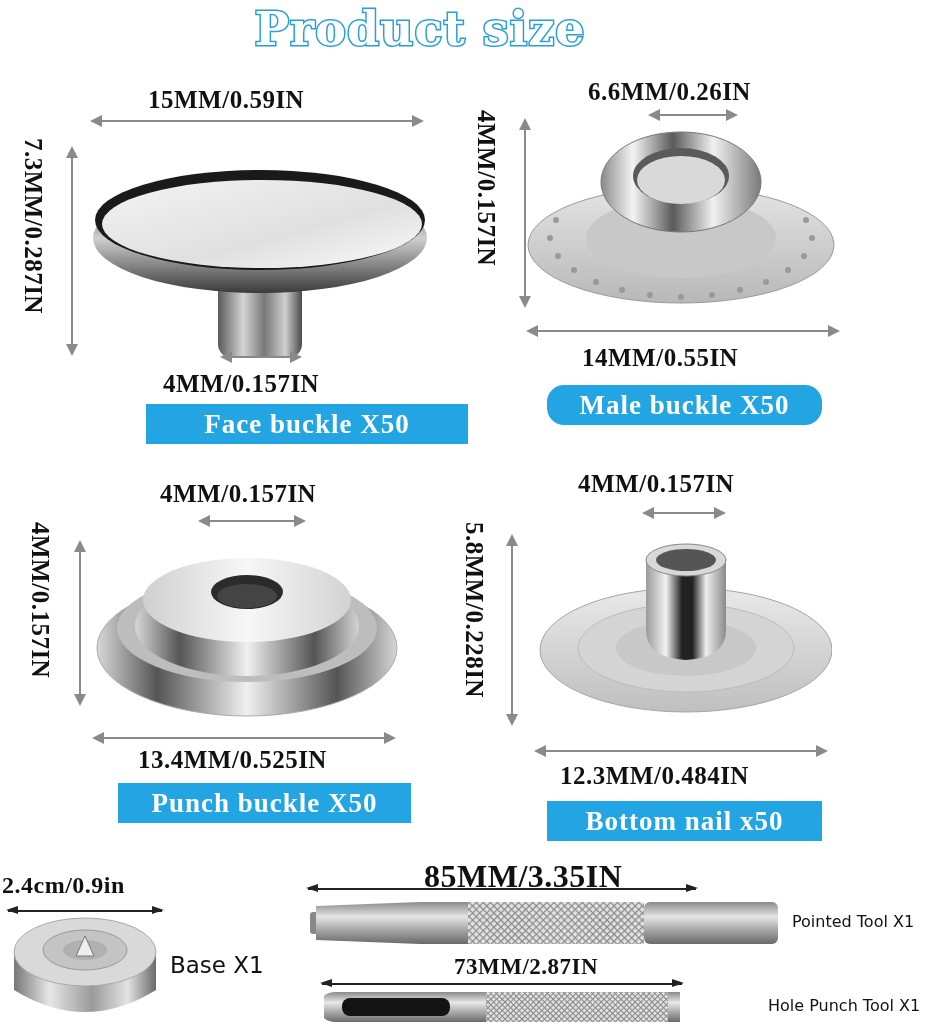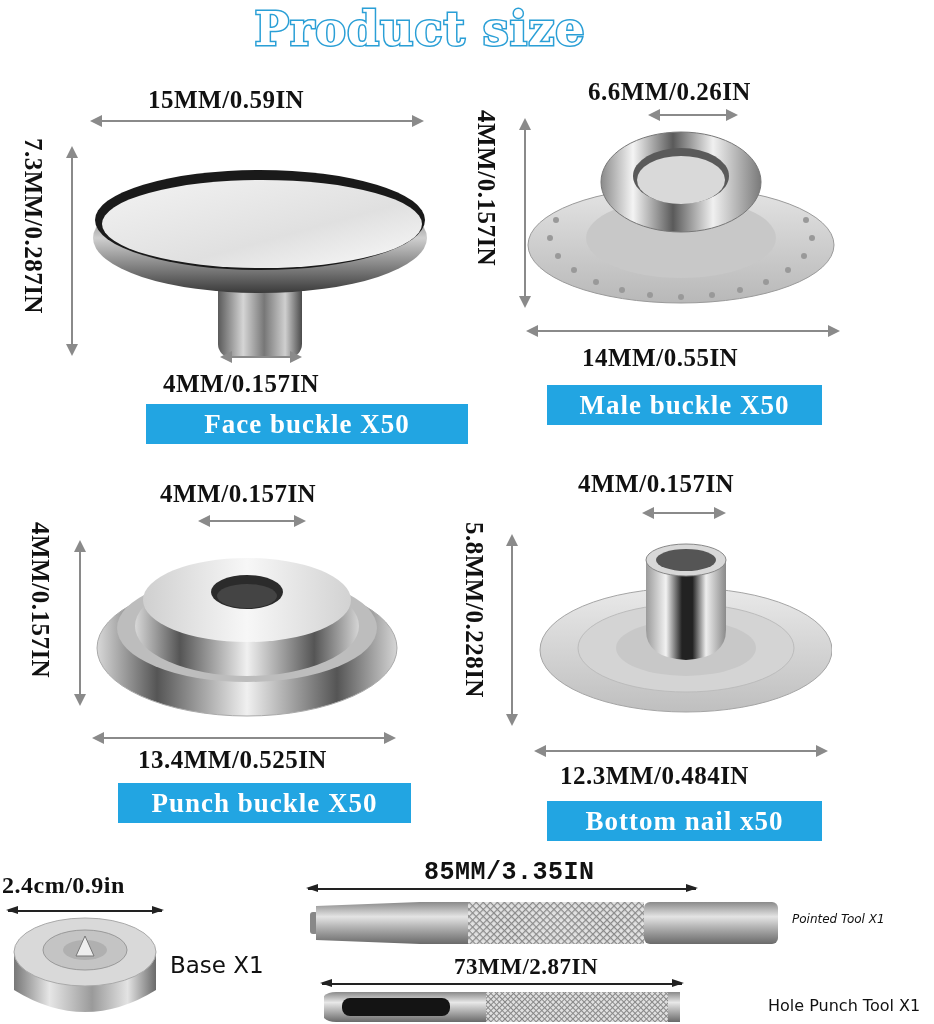--- a/index.html
+++ b/index.html
@@ -101,21 +101,21 @@
       <circle cx="278" cy="136" r="3"></circle>
         <circle cx="286" cy="118" r="3"></circle>
         <circle cx="280" cy="100" r="3"></circle>
     </g>
     <ellipse cx="155" cy="62" rx="80" ry="50" fill="url(#mbRing)" stroke="#777"></ellipse>
     <ellipse cx="155" cy="56" rx="48" ry="28" fill="#5a5a5a"></ellipse>
     <ellipse cx="155" cy="60" rx="44" ry="24" fill="#d9d9d9"></ellipse>
   </svg>
   <div class="abs harrow" style="left:68px;top:260px;width:310px;"></div>
   <div class="abs dim" style="left:122px;top:274px;">14MM/0.55IN</div>
-  <div class="abs badge" style="left:87px;top:315px;width:275px;">Male buckle X50</div>
+  <div class="abs badge" style="left:87px;top:315px;width:275px;border-radius:17px;">Male buckle X50</div>
 </div>
 
 <div class="abs" style="left:0;top:470px;width:460px;height:360px;">
   <div class="abs dim" style="left:160px;top:10px;">4MM/0.157IN</div>
   <div class="abs harrow" style="left:200px;top:50px;width:104px;"></div>
   <div class="abs dim vdim" style="left:54px;top:52px;">4MM/0.157IN</div>
   <div class="abs varrow" style="left:79px;top:72px;height:162px;"></div>
   <svg class="abs" style="left:94px;top:78px;" width="306" height="170" viewBox="0 0 306 170">
     <defs>
       <linearGradient id="fmBase" x1="0" y1="0" x2="1" y2="0">
@@ -191,21 +191,21 @@
     <path d="M4 40 L4 78 Q75 122 146 78 L146 40 Z" fill="url(#bsSide)"></path>
     <ellipse cx="75" cy="40" rx="71" ry="34" fill="#d9d9d9" stroke="#aaa"></ellipse>
     <ellipse cx="75" cy="38" rx="42" ry="20" fill="#c4c4c4" stroke="#999"></ellipse>
     <ellipse cx="75" cy="38" rx="22" ry="10" fill="#b0b0b0"></ellipse>
     <path d="M66 44 L75 24 L84 44 Z" fill="#eee" stroke="#777"></path>
   </svg>
   <div class="abs side-label" style="left:170px;top:92px;font-size:23px;">Base X1</div>
 </div>
 
 <div class="abs" style="left:300px;top:850px;width:634px;height:90px;">
-  <div class="abs dim" style="left:124px;top:8px;font-size:25px;font-family:Liberation Mono, monospace;">85MM/3.35IN</div>
+  <div class="abs dim" style="left:124px;top:8px;font-size:32px;">85MM/3.35IN</div>
   <div class="abs harrow dark" style="left:8px;top:38px;width:388px;"></div>
   <svg class="abs" style="left:10px;top:48px;" width="472" height="50" viewBox="0 0 472 50">
     <defs>
       <linearGradient id="ptBody" x1="0" y1="0" x2="0" y2="1">
         <stop offset="0" stop-color="#8a8a8a"></stop>
           <stop offset="0.35" stop-color="#e4e4e4"></stop>
           <stop offset="0.7" stop-color="#a0a0a0"></stop>
           <stop offset="1" stop-color="#6a6a6a"></stop>
       </linearGradient>
       <pattern id="knurl" width="5" height="5" patternUnits="userSpaceOnUse" patternTransform="rotate(45)">
@@ -213,21 +213,21 @@
           <rect width="1.2" height="5" fill="#8a8a8a"></rect>
           <rect width="5" height="1.2" fill="#8a8a8a"></rect>
       </pattern>
     </defs>
     <rect x="0" y="14" width="8" height="22" rx="3" fill="#888"></rect>
     <path d="M6 8 L110 4 L110 46 L6 42 Z" fill="url(#ptBody)"></path>
     <rect x="110" y="4" width="48" height="42" fill="url(#ptBody)"></rect>
     <rect x="158" y="4" width="176" height="42" fill="url(#knurl)"></rect>
     <rect x="334" y="4" width="134" height="42" rx="6" fill="url(#ptBody)"></rect>
   </svg>
-  <div class="abs side-label" style="left:492px;top:62px;font-size:12px;font-style:italic;">Pointed Tool  X1</div>
+  <div class="abs side-label" style="left:492px;top:62px;font-size:16px;">Pointed Tool  X1</div>
 </div>
 
 <div class="abs" style="left:300px;top:950px;width:634px;height:74px;">
   <div class="abs dim" style="left:154px;top:4px;font-size:23px;">73MM/2.87IN</div>
   <div class="abs harrow dark" style="left:22px;top:33px;width:360px;"></div>
   <svg class="abs" style="left:24px;top:40px;" width="356" height="34" viewBox="0 0 356 34">
     <defs>
       <linearGradient id="hpBody" x1="0" y1="0" x2="0" y2="1">
         <stop offset="0" stop-color="#8a8a8a"></stop>
           <stop offset="0.35" stop-color="#e8e8e8"></stop>

